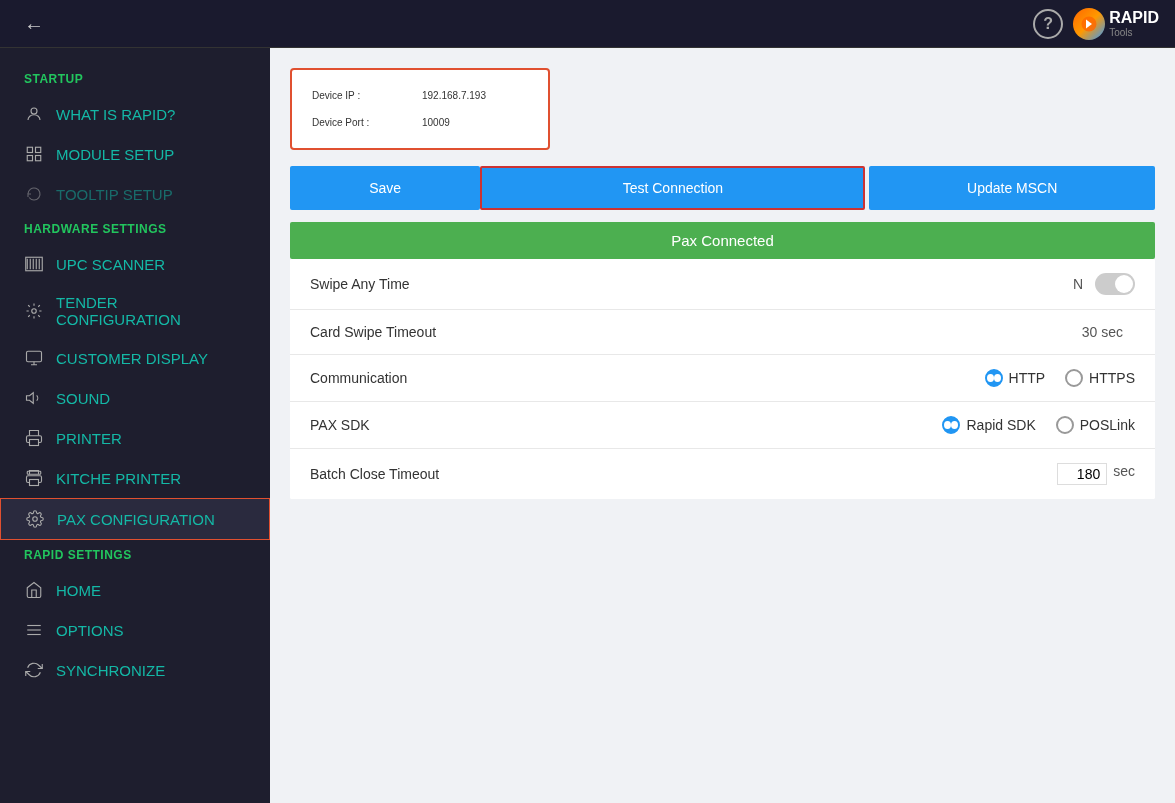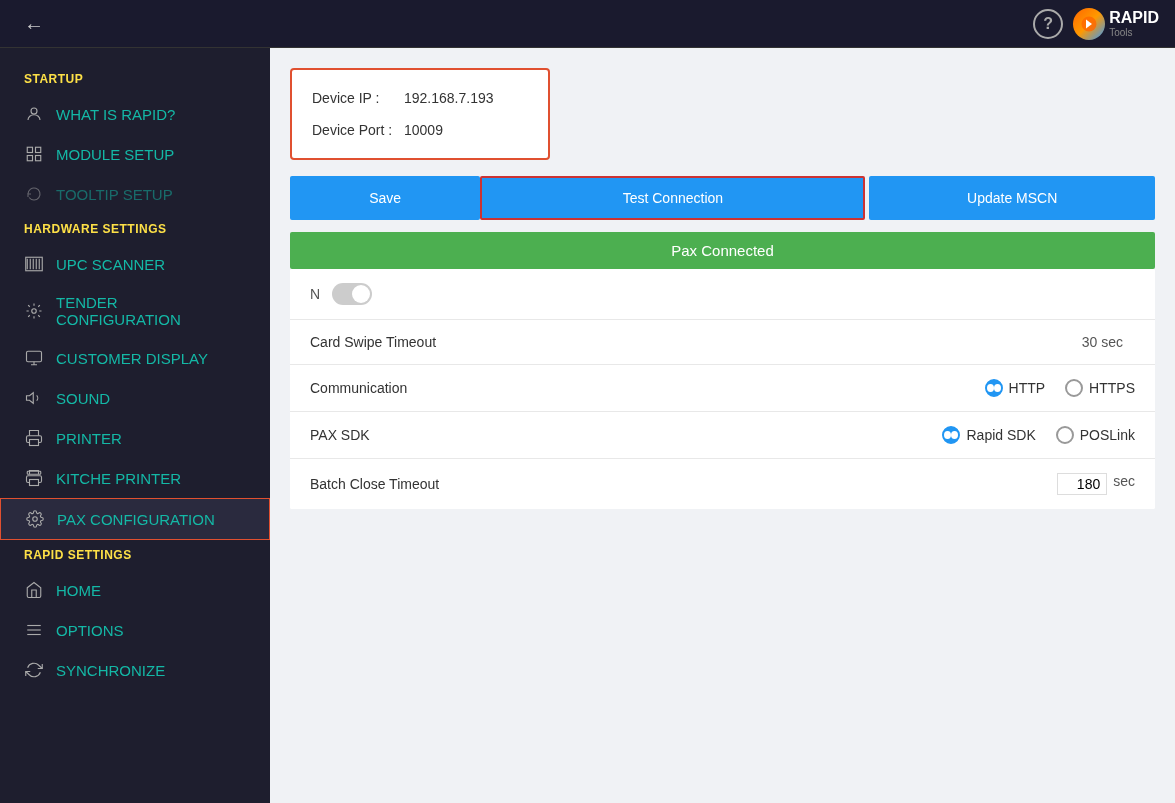--- a/index.html
+++ b/index.html
@@ -81,21 +81,21 @@
 
     
     .sidebar {
       width: 270px;
       background: #1e1e2e;
       flex-shrink: 0;
       overflow-y: auto;
       padding: 16px 0;
     }
     .sidebar-section-title {
-      color: #fde047;
+      color: #22c55e;
       font-size: 12px;
       font-weight: bold;
       padding: 8px 24px 8px 24px;
       letter-spacing: 0.5px;
     }
     .sidebar-item {
       display: flex;
       align-items: center;
       gap: 12px;
       padding: 10px 24px;
@@ -138,23 +138,23 @@
       border: 2px solid #e05030;
       border-radius: 4px;
       padding: 16px 20px;
       display: inline-block;
       margin-bottom: 16px;
       min-width: 260px;
     }
     .device-info-row {
       display: flex;
       align-items: center;
-      gap: 2px;
+      gap: 20px;
       padding: 4px 0;
-      font-size: 14px;
+      font-size: 10px;
       color: #333;
     }
     .device-info-row:not(:last-child) {
       margin-bottom: 8px;
     }
     .device-label {
       font-weight: normal;
       min-width: 90px;
     }
     .device-value {
@@ -517,20 +517,21 @@
       <button class="btn-update">Update MSCN</button>
     </div>
 
     
     <div class="status-bar">Pax Connected</div>
 
     
     <div class="settings-container">
 
       <div class="setting-row">
+        <span class="setting-label">Swipe Any Time</span>
         <span class="setting-value">N</span>
         <div class="toggle-switch"></div>
       </div>
 
       <div class="setting-row">
         <span class="setting-label">Card Swipe Timeout</span>
         <span class="setting-value">30 sec</span>
       </div>
 
       <div class="setting-row">

